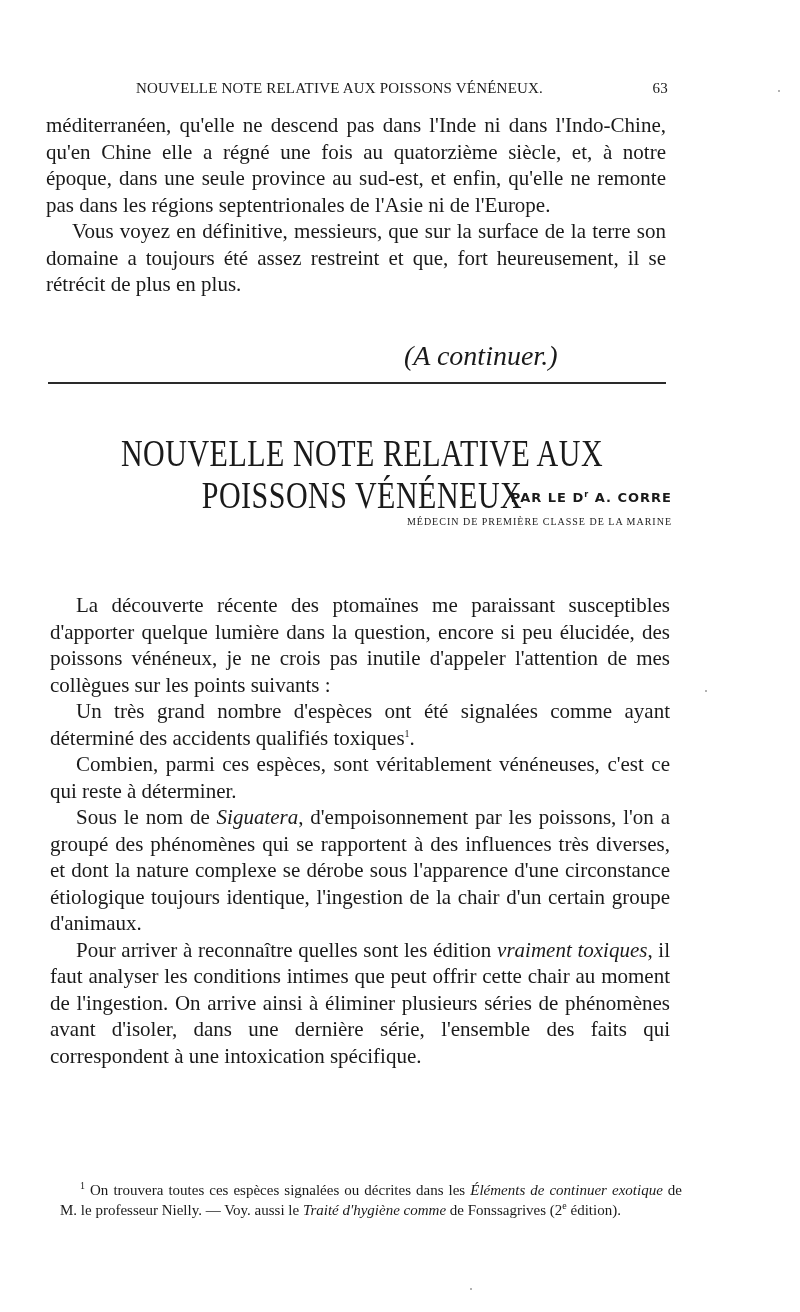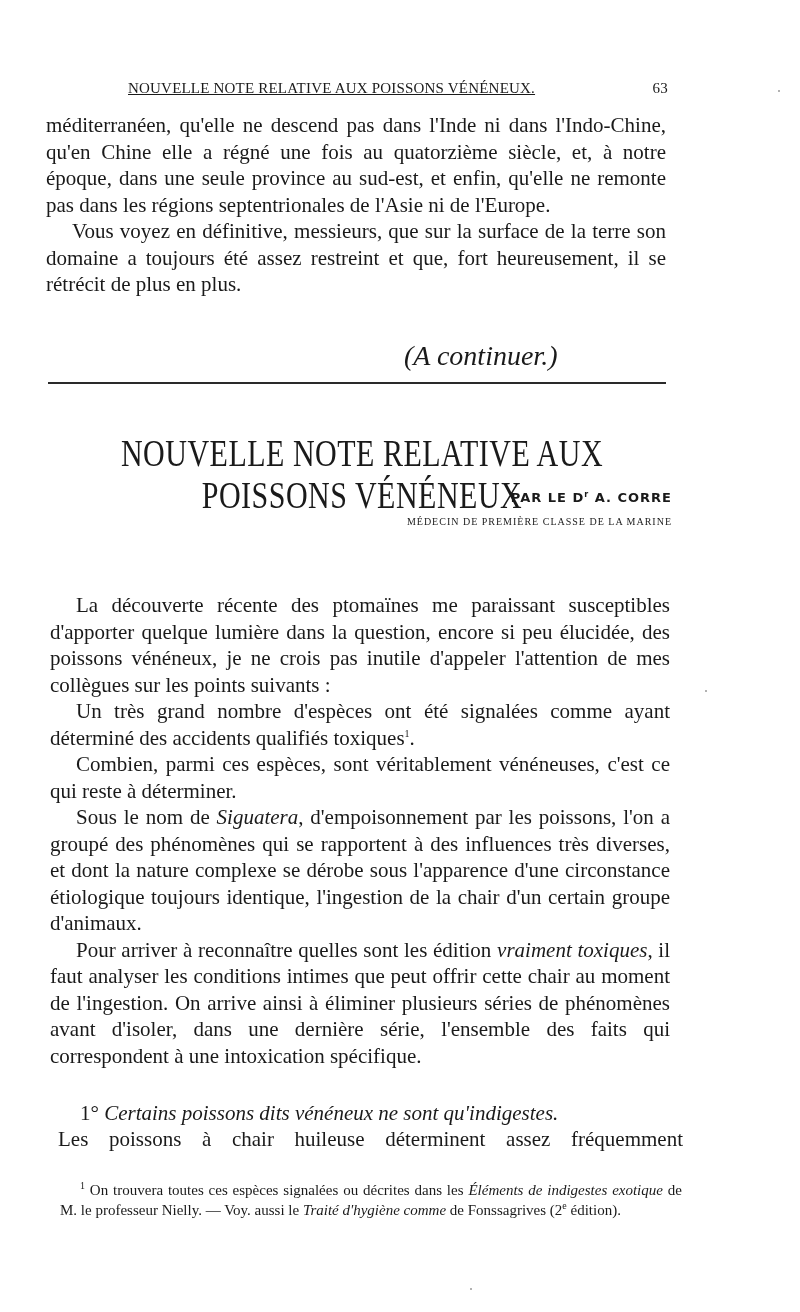--- a/index.html
+++ b/index.html
@@ -5,21 +5,21 @@
   html, body { margin: 0; padding: 0; }
   body {
     width: 800px; height: 1312px; background: #ffffff; position: relative; overflow: hidden;
     font-family: "Liberation Serif", "DejaVu Serif", serif; color: #1a1a1a;
   }
   .page { position: absolute; left: 0; top: 0; width: 800px; height: 1312px; }
   .running-head {
     position: absolute; left: 128px; top: 80px; width: 540px; height: 22px;
     font-size: 15px; letter-spacing: 0.2px;
   }
-  .running-head .rh-title { position: absolute; left: 0; top: 0; text-decoration: underline; }
+  .running-head .rh-title { position: absolute; left: 8px; top: 0; }
   .running-head .rh-page { position: absolute; right: 0; top: 0; }
   .block { position: absolute; left: 46px; width: 620px; font-size: 21px; line-height: 26.5px; }
   .block p { margin: 0; text-align: justify; text-align-last: left; }
   .block p.indent { text-indent: 26px; }
   .continuer { position: absolute; left: 404px; top: 340px; font-size: 28px; }
   .continuer i { font-style: italic; }
   .rule { position: absolute; left: 48px; top: 382px; width: 618px; height: 0; border-top: 2px solid #2a2a2a; }
   .article-title {
     position: absolute; left: 52px; top: 432px; width: 620px; text-align: center;
     font-size: 30px; letter-spacing: 0.5px; transform: scaleY(1.25); transform-origin: top center;
@@ -71,25 +71,21 @@
   <div class="affil">MÉDECIN DE PREMIÈRE CLASSE DE LA MARINE</div>
 
   <div class="block body2">
     <p class="indent">La découverte récente des ptomaïnes me paraissant susceptibles d'apporter quelque lumière dans la question, encore si peu élucidée, des poissons vénéneux, je ne crois pas inutile d'appeler l'attention de mes collègues sur les points suivants :</p>
     <p class="indent"><span>Un très grand nombre d'espèces ont été signalées comme ayant déterminé des accidents qualifiés toxiques</span><sup>1</sup><span>.</span></p>
     <p class="indent">Combien, parmi ces espèces, sont véritablement vénéneuses, c'est ce qui reste à déterminer.</p>
     <p class="indent"><span>Sous le nom de </span><i>Siguatera</i><span>, d'empoisonnement par les poissons, l'on a groupé des phénomènes qui se rapportent à des influences très diverses, et dont la nature complexe se dérobe sous l'apparence d'une circonstance étiologique toujours identique, l'ingestion de la chair d'un certain groupe d'animaux.</span></p>
     <p class="indent"><span>Pour arriver à reconnaître quelles sont les édition </span><i>vraiment toxiques</i><span>, il faut analyser les conditions intimes que peut offrir cette chair au moment de l'ingestion. On arrive ainsi à éliminer plusieurs séries de phénomènes avant d'isoler, dans une dernière série, l'ensemble des faits qui correspondent à une intoxication spécifique.</span></p>
   </div>
 
-  <div class="lastpar">
-    <p class="numhead"><span>1°</span> <i>Certains poissons dits vénéneux ne sont qu'indigestes.</i></p>
-    <p>Les poissons à chair huileuse déterminent assez fréquemment</p>
-  </div>
 
   <div class="footnote">
-    <p><sup>1</sup><span> On trouvera toutes ces espèces signalées ou décrites dans les </span><i>Éléments de indigestes exotique</i><span> de M. le professeur Nielly. — Voy. aussi le </span><i>Traité d'hygiène comme</i><span> de Fonssagrives (2</span><sup>e</sup><span> édition).</span></p>
+    <p><sup>1</sup><span> On trouvera toutes ces espèces signalées ou décrites dans les </span><i>Éléments de continuer exotique</i><span> de M. le professeur Nielly. — Voy. aussi le </span><i>Traité d'hygiène comme</i><span> de Fonssagrives (2</span><sup>e</sup><span> édition).</span></p>
   </div>
 
   <div class="dot" style="left:778px; top:90px;"></div>
   <div class="dot" style="left:705px; top:690px;"></div>
   <div class="dot" style="left:470px; top:1288px;"></div>
 </div>
 
 </body></html>

